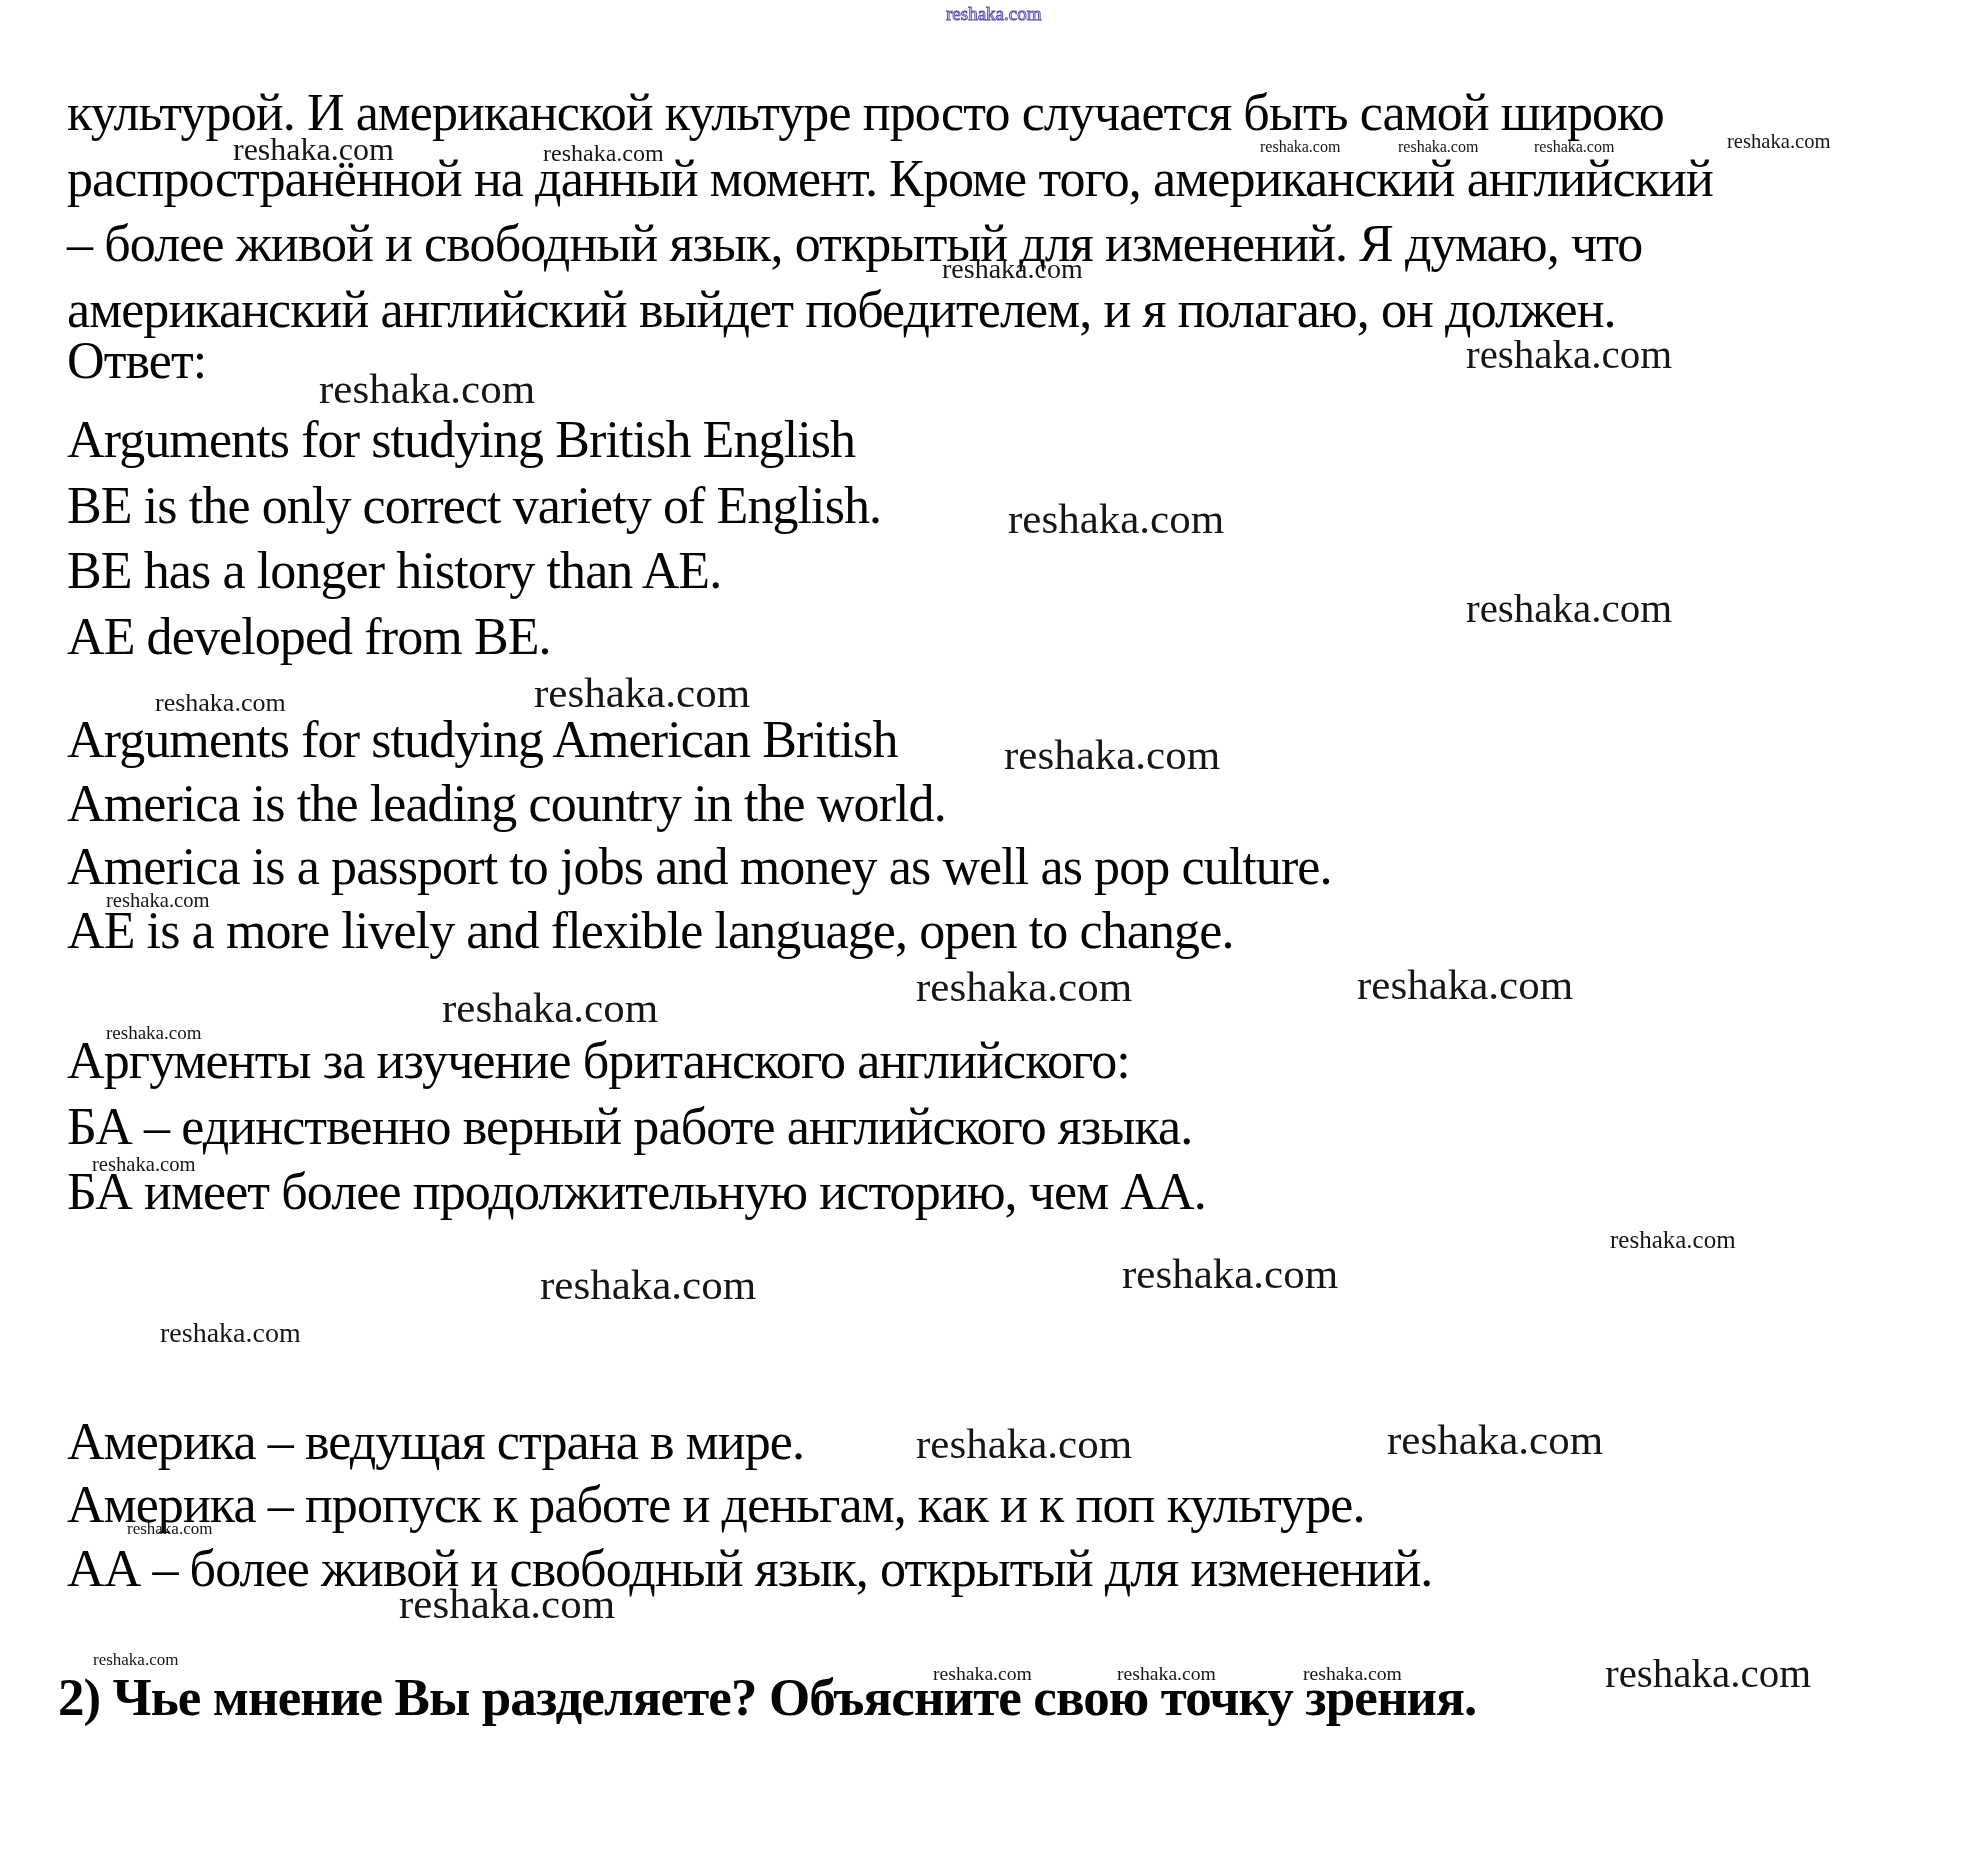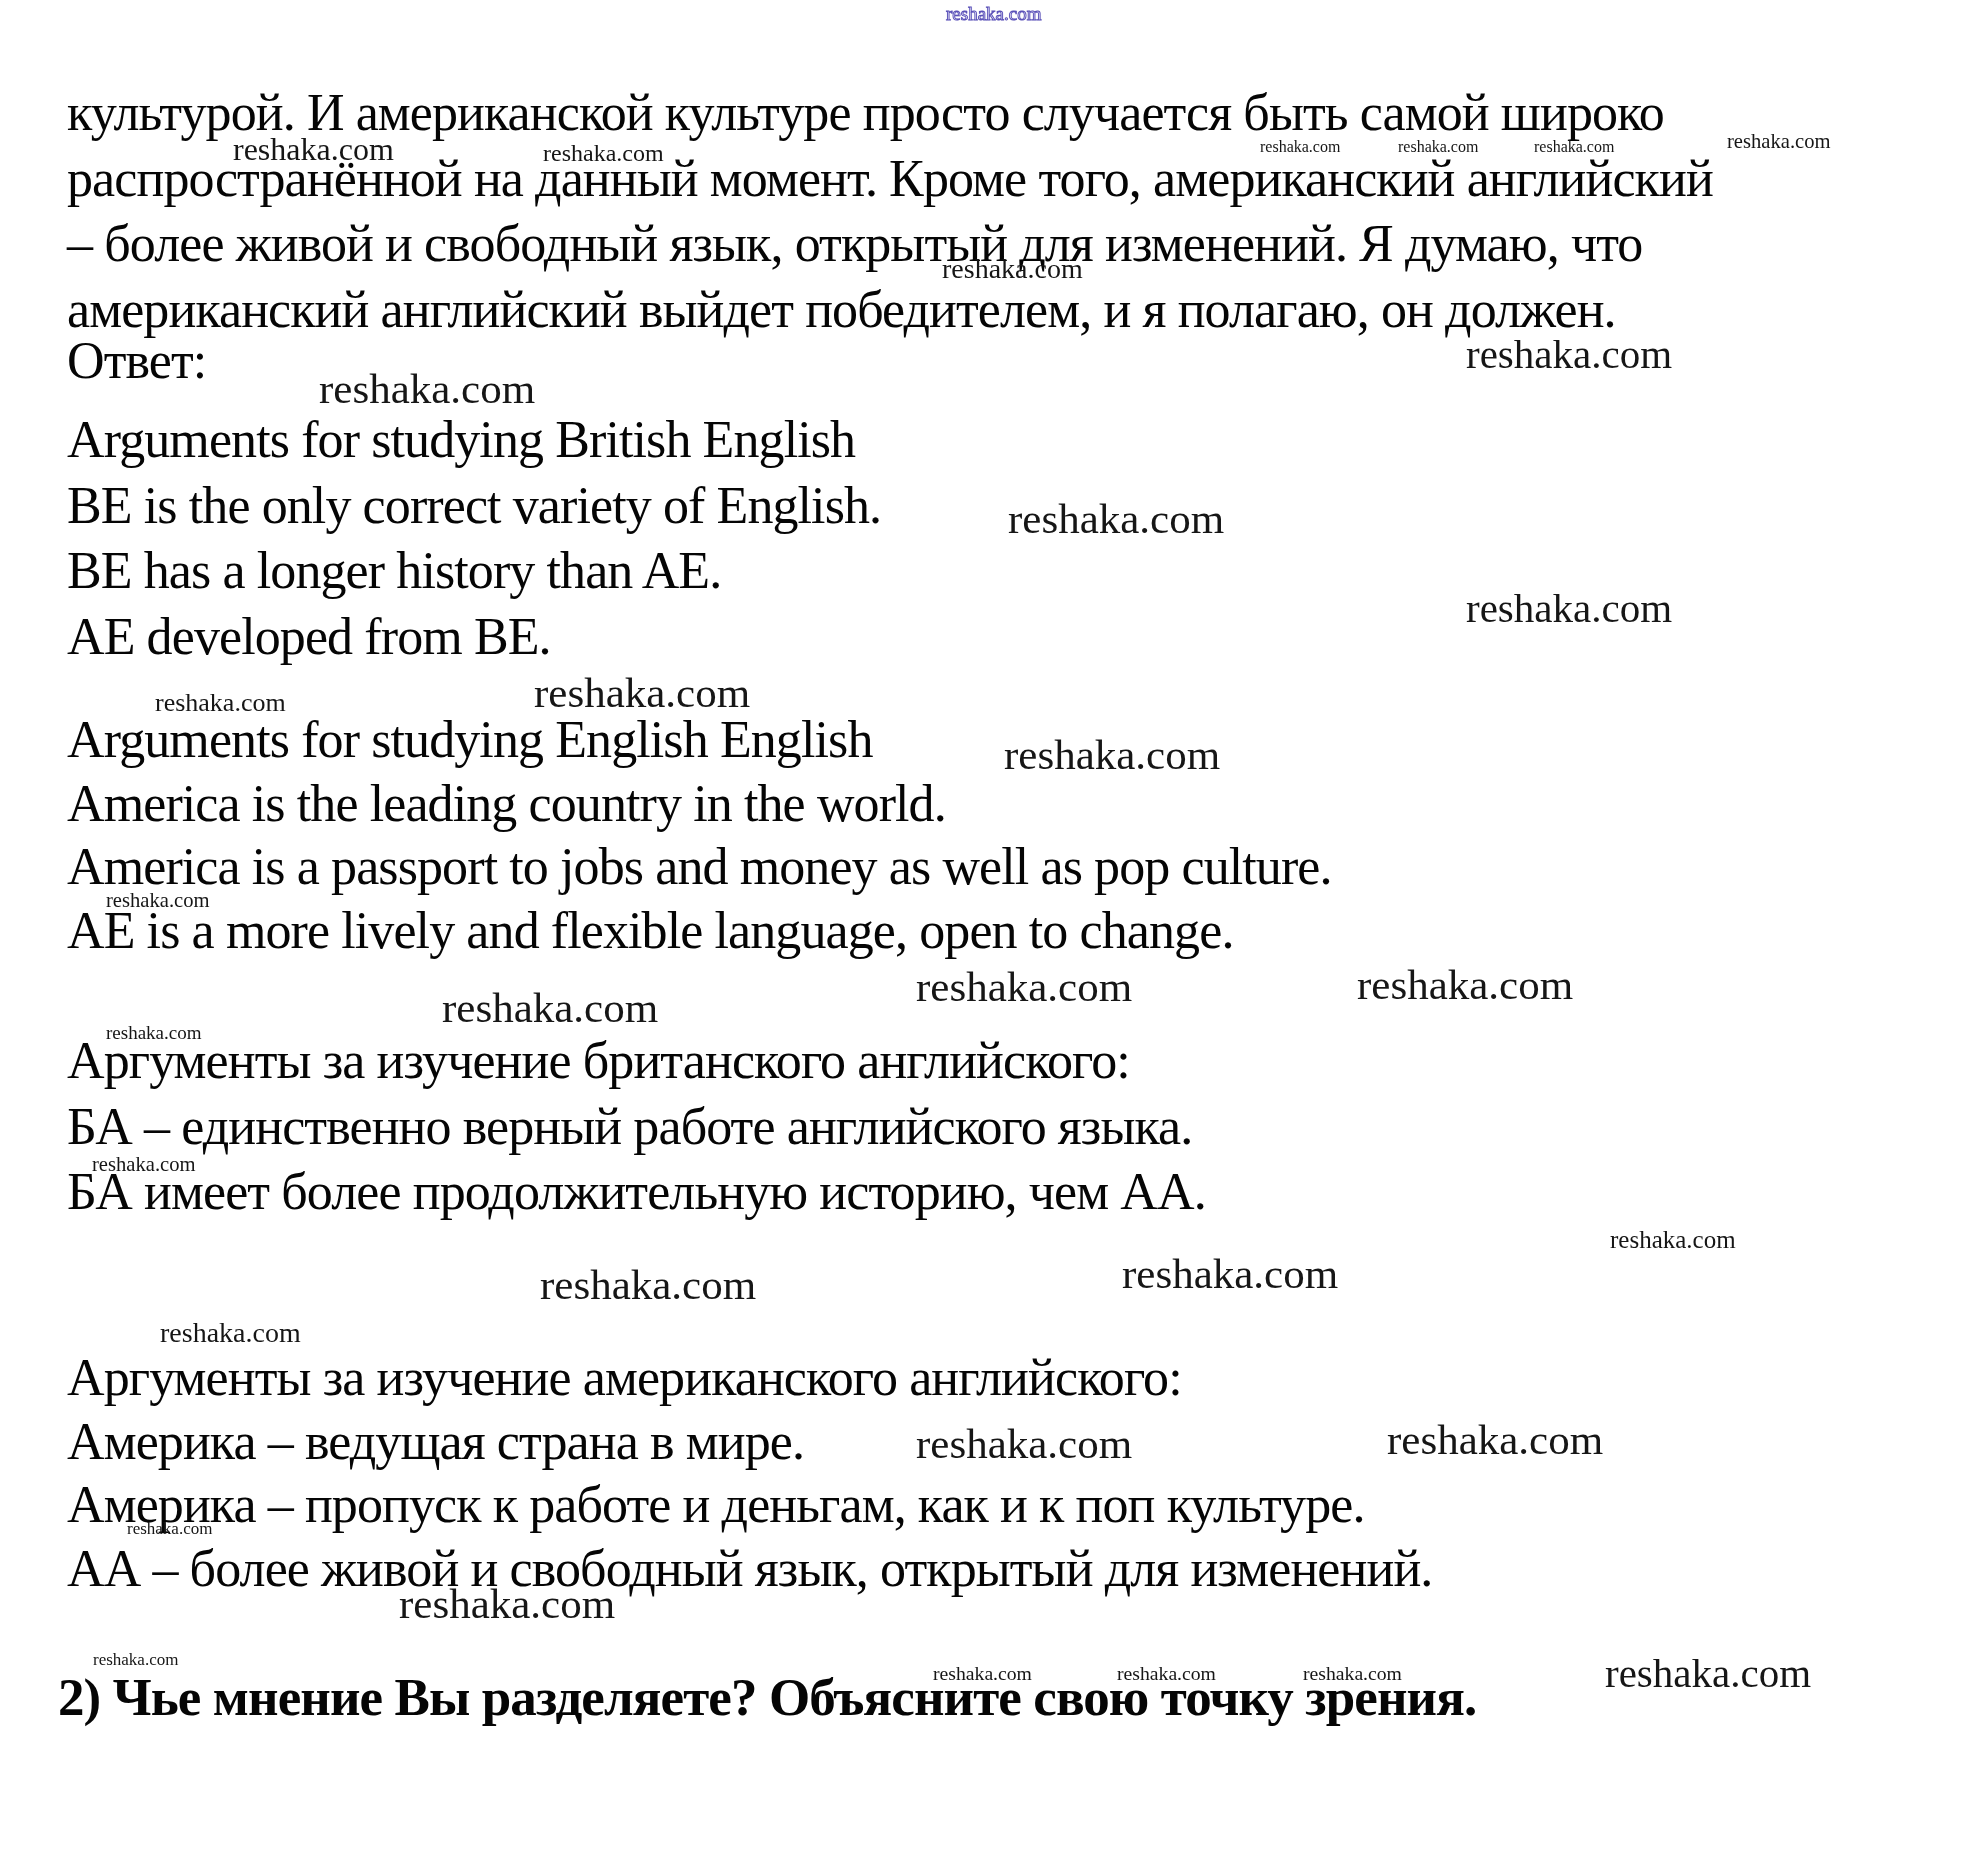--- a/index.html
+++ b/index.html
@@ -57,30 +57,29 @@
 
   <div class="line" style="top:335px">
     <span class="answer-word">Ответ</span><span>:</span>
   </div>
 
   <div class="line" style="top:414px">Arguments for studying British English</div>
   <div class="line" style="top:480px">BE is the only correct variety of English.</div>
   <div class="line" style="top:545px">BE has a longer history than AE.</div>
   <div class="line" style="top:611px">AE developed from BE.</div>
 
-  <div class="line" style="top:714px">Arguments for studying English English</div>
+  <div class="line" style="top:714px">Arguments for studying American British</div>
   <div class="line" style="top:778px">America is the leading country in the world.</div>
   <div class="line" style="top:841px">America is a passport to jobs and money as well as pop culture.</div>
   <div class="line" style="top:905px">AE is a more lively and flexible language, open to change.</div>
 
   <div class="line" style="top:1035px">Аргументы за изучение британского английского:</div>
   <div class="line" style="top:1101px">БА – единственно верный работе английского языка.</div>
   <div class="line" style="top:1166px">БА имеет более продолжительную историю, чем АА.</div>
 
-  <div class="line" style="top:1352px">Аргументы за изучение американского английского:</div>
   <div class="line" style="top:1416px">Америка – ведущая страна в мире.</div>
   <div class="line" style="top:1479px">Америка – пропуск к работе и деньгам, как и к поп культуре.</div>
   <div class="line" style="top:1543px">АА – более живой и свободный язык, открытый для изменений.</div>
 
   <div class="line task-line" style="top:1671px">2) Чье мнение Вы разделяете? Объясните свою точку зрения.</div>
 
   <span class="wm wm-outline" style="left:946px; top:3.7px;   font-size:19px">reshaka.com</span>
   <span class="wm" style="left:233px;  top:133px;  font-size:32px">reshaka.com</span>
   <span class="wm" style="left:543px;  top:141px;  font-size:24px">reshaka.com</span>
   <span class="wm" style="left:1260px; top:139px;  font-size:16px">reshaka.com</span>

